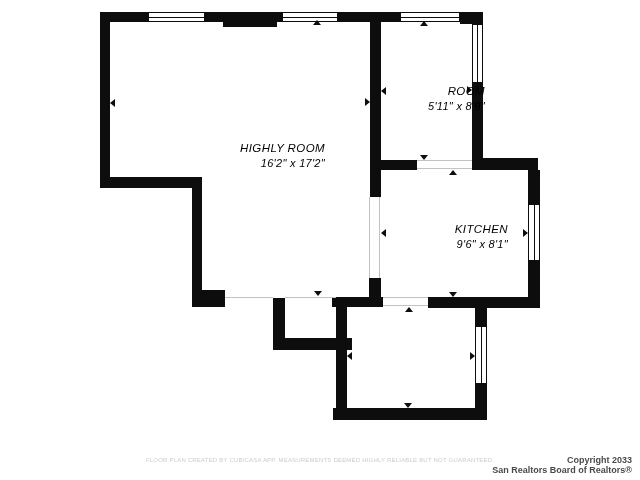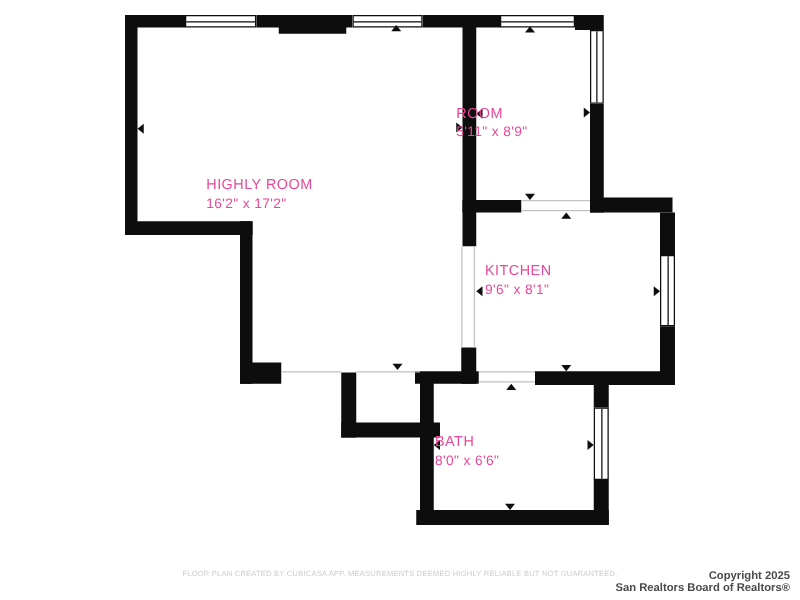--- a/index.html
+++ b/index.html
@@ -10,21 +10,21 @@
   .window{position:absolute;background:#ffffff;border:1.5px solid #0d0d0d;box-sizing:border-box;}
   .window i{position:absolute;background:#0d0d0d;display:block;}
   .window.h i{left:0;right:0;top:50%;height:1px;margin-top:-0.5px;}
   .window.v i{top:0;bottom:0;left:50%;width:1px;margin-left:-0.5px;}
   .jamb{position:absolute;background:#c2c2c2;}
   .arr{position:absolute;width:0;height:0;}
   .arr.up{border-left:4px solid transparent;border-right:4px solid transparent;border-bottom:5px solid #0d0d0d;}
   .arr.down{border-left:4px solid transparent;border-right:4px solid transparent;border-top:5px solid #0d0d0d;}
   .arr.left{border-top:4px solid transparent;border-bottom:4px solid transparent;border-right:5px solid #0d0d0d;}
   .arr.right{border-top:4px solid transparent;border-bottom:4px solid transparent;border-left:5px solid #0d0d0d;}
-  .room-label{position:absolute;text-align:left;color:#ec4899;}
+  .room-label{position:absolute;text-align:right;color:#000000;font-style:italic;}
   .rname{font-size:11.5px;letter-spacing:0.4px;line-height:15px;}
   .rdims{font-size:11px;letter-spacing:0.3px;line-height:15px;}
   .disclaimer{position:absolute;left:100px;top:457px;width:440px;text-align:center;
               font-size:6px;letter-spacing:0.2px;color:#cccccc;}
   .copyright{position:absolute;right:8px;top:455px;text-align:right;
              font-size:9px;font-weight:bold;color:#4a4a4a;line-height:10px;}
 </style>
 </head>
 <body>
 
@@ -102,28 +102,24 @@
     <span class="arr down" style="left:404px;top:403px"></span>
 
     <div class="room-label" style="left:165px;top:141px;width:160px">
       <div class="rname">HIGHLY ROOM</div>
       <div class="rdims">16'2" x 17'2"</div>
     </div>
     <div class="room-label" style="left:365px;top:84px;width:120px">
       <div class="rname">ROOM</div>
       <div class="rdims">5'11" x 8'9"</div>
     </div>
-    <div class="room-label" style="left:388px;top:210px;width:120px">
+    <div class="room-label" style="left:388px;top:222px;width:120px">
       <div class="rname">KITCHEN</div>
       <div class="rdims">9'6" x 8'1"</div>
-    </div>
-    <div class="room-label" style="left:348px;top:347px;width:120px">
-      <div class="rname">BATH</div>
-      <div class="rdims">8'0" x 6'6"</div>
     </div>
   </div>
 
   <div class="disclaimer">FLOOR PLAN CREATED BY CUBICASA APP. MEASUREMENTS DEEMED HIGHLY RELIABLE BUT NOT GUARANTEED.</div>
   <div class="copyright">
-    <div>Copyright 2025</div>
+    <div>Copyright 2033</div>
     <div>San Realtors Board of Realtors®</div>
   </div>
 </div>
 
 </body></html>

